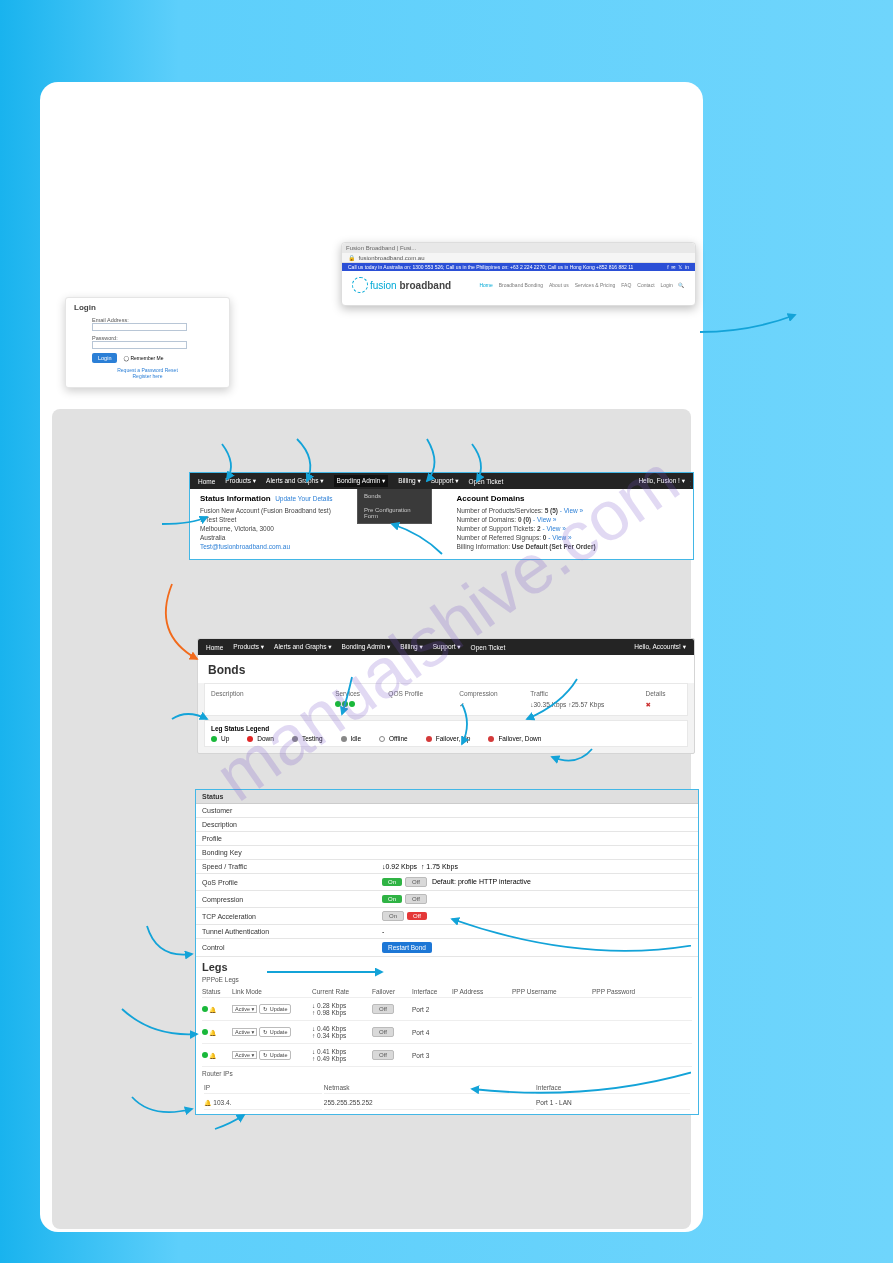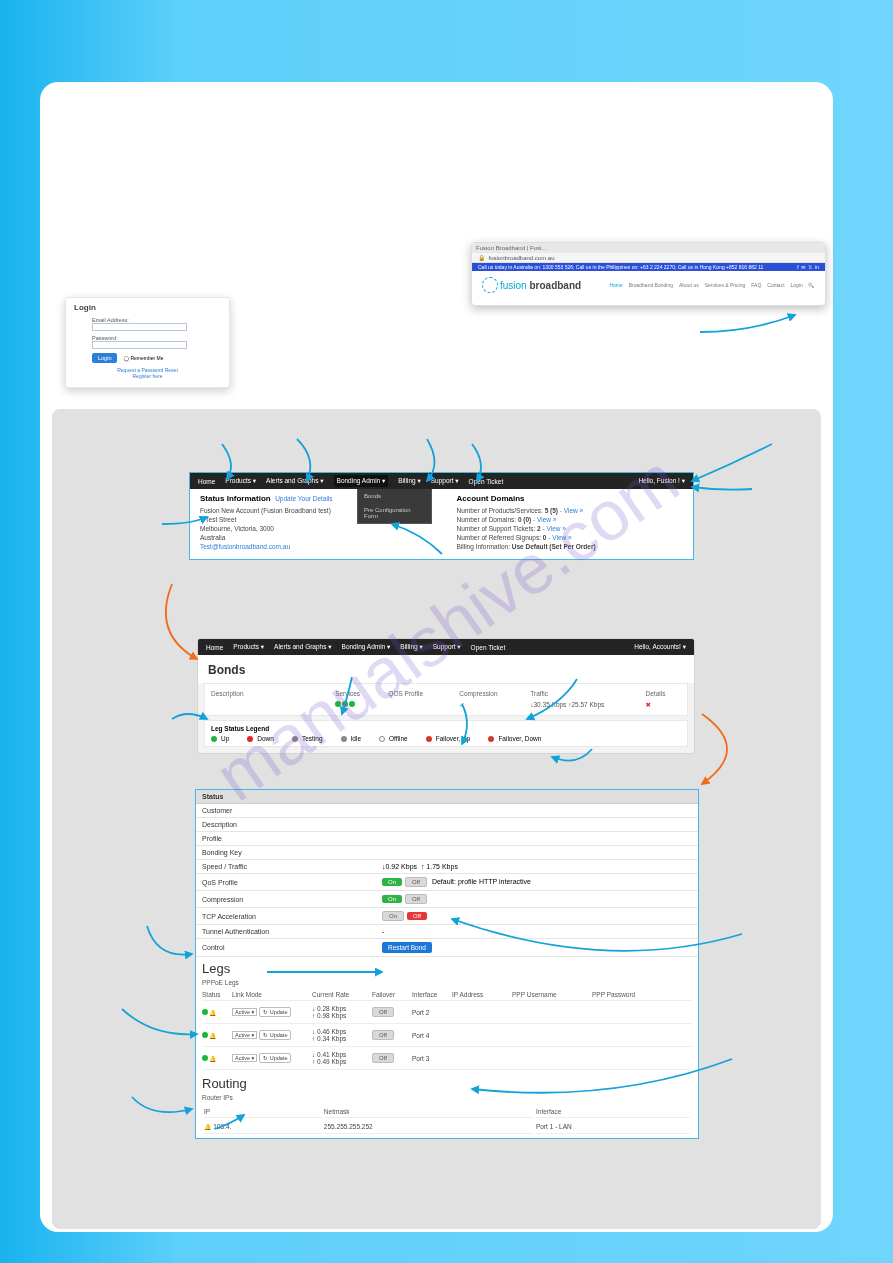--- a/index.html
+++ b/index.html
@@ -1,18 +1,18 @@
 <!DOCTYPE html>
 <html><head>
 <meta charset="utf-8">
 <style>
 *{box-sizing:border-box;margin:0;padding:0;font-family:Arial,Helvetica,sans-serif}
 body{background:linear-gradient(90deg,#19b3ee,#5dcffb 20%,#6fd5fc);width:893px;height:1263px;position:relative;overflow:hidden}
 .watermark{position:absolute;top:50%;left:50%;transform:translate(-50%,-55%) rotate(-35deg);font-size:70px;color:rgba(120,80,200,.22);font-weight:400;pointer-events:none;z-index:100}
-.paper{position:absolute;left:40px;top:82px;width:793px;background:#fff;border-radius:18px;padding:18px 18px 50px 18px;height:1150px}
+.paper{position:absolute;left:40px;top:82px;width:663px;background:#fff;border-radius:18px;padding:18px 18px 50px 18px;height:1150px}
 .browser{position:absolute;right:7px;top:160px;width:355px;background:#fff;border:1px solid #ddd;border-radius:4px;box-shadow:0 3px 10px rgba(0,0,0,.25);font-size:6px}
 .browser-tab{height:10px;background:#e8e8e8;border-radius:4px 4px 0 0;display:flex;align-items:center;padding:0 4px;color:#666}
 .browser-url{height:10px;background:#f5f5f5;display:flex;align-items:center;padding:0 6px;color:#555;border-bottom:1px solid #e0e0e0}
 .browser-bar{height:8px;background:#2b4fd6;color:#fff;display:flex;align-items:center;justify-content:space-between;padding:0 6px;font-size:5px}
 .browser-body{padding:6px 10px 12px 10px;display:flex;justify-content:space-between;align-items:center}
 .logo{display:flex;align-items:center;gap:2px;color:#00a9d6;font-size:10px}
 .logo-ring{width:16px;height:16px;border:1px dashed #00a9d6;border-radius:50%}
 .bnav{display:flex;gap:6px;font-size:5px;color:#7a7a7a;align-items:center}
 .bnav span{color:#7a7a7a}
 .login-card{position:absolute;left:25px;top:215px;width:165px;background:#fff;border:1px solid #e5e5e5;border-radius:3px;box-shadow:0 3px 10px rgba(0,0,0,.2);font-size:6px;padding:5px 8px 8px 8px}
@@ -45,21 +45,21 @@
 .legend{background:#fff;margin:0 6px 6px 6px;border:1px solid #e8e8e8;padding:4px 6px;font-size:6.5px}
 .legend-row{display:flex;gap:18px;margin-top:3px;align-items:center;flex-wrap:wrap}
 .legend-row span{display:flex;align-items:center;gap:3px}
 .status-panel{position:absolute;left:143px;top:380px;width:504px;border:1px solid #43b7e6;background:#fff;font-size:7px}
 .status-hd{background:#dfdfdf;padding:3px 6px;font-size:7px;font-weight:700;color:#333;border-bottom:1px solid #ccc}
 .srow{display:flex;border-bottom:1px solid #e5e5e5;padding:3px 6px;align-items:center}
 .srow .lab{width:180px;color:#333}
 .pill{display:inline-block;padding:1px 6px;font-size:6px;border-radius:2px;color:#fff;margin-right:3px}
 .pon{background:#2fb344}.poff{background:#d9d9d9;color:#555;border:1px solid #bbb}.poffr{background:#e43838}
 .btn-blue{background:#1d77d6;color:#fff;padding:2px 6px;font-size:6.5px;border-radius:2px;display:inline-block}
-.sec-hd{font-weight:400;padding:4px 6px 2px 6px;font-size:13px;color:#333}
+.sec-hd{font-weight:700;padding:4px 6px 2px 6px;font-size:11px;color:#333}
 .sub-hd{padding:1px 6px;font-size:6.5px;color:#555}
 .legs-tbl{padding:2px 6px}
 .legs-head{display:grid;grid-template-columns:30px 80px 60px 40px 40px 60px 80px 70px;font-size:6.5px;color:#555;padding:2px 0;border-bottom:1px solid #eee}
 .legs-row{display:grid;grid-template-columns:30px 80px 60px 40px 40px 60px 80px 70px;font-size:6.5px;color:#444;padding:4px 0;border-bottom:1px solid #eee;align-items:center}
 .sel{border:1px solid #bbb;font-size:5.5px;padding:0 2px;display:inline-block;background:#fff}
 .upd{border:1px solid #bbb;font-size:5.5px;padding:1px 3px;display:inline-flex;gap:2px;background:#fff;border-radius:2px;align-items:center}
 .bell{font-size:6px;color:#333}
 .routing{padding:2px 6px}
 .rtbl{width:100%;font-size:6.5px;color:#444}
 .rtbl th{text-align:left;font-weight:400;color:#555;padding:2px 0;border-bottom:1px solid #eee}
@@ -303,21 +303,20 @@
           <span><span class="sel"><span>Active</span> ▾</span> <span class="upd">↻ <span>Update</span></span></span>
           <span><span>↓ 0.41 Kbps</span><br><span>↑ 0.49 Kbps</span></span>
           <span><span class="pill poff">Off</span></span>
           <span>Port 3</span>
             <span></span>
             <span></span>
             <span></span>
         </div>
       </div>
 
-      <div class="sec-hd">Routing</div>
       <div class="sub-hd">Router IPs</div>
       <div class="routing">
         <table class="rtbl">
           <tbody>
               <tr>
                 <th>IP</th>
                 <th>Netmask</th>
                 <th>Interface</th>
               </tr>
           <tr>

